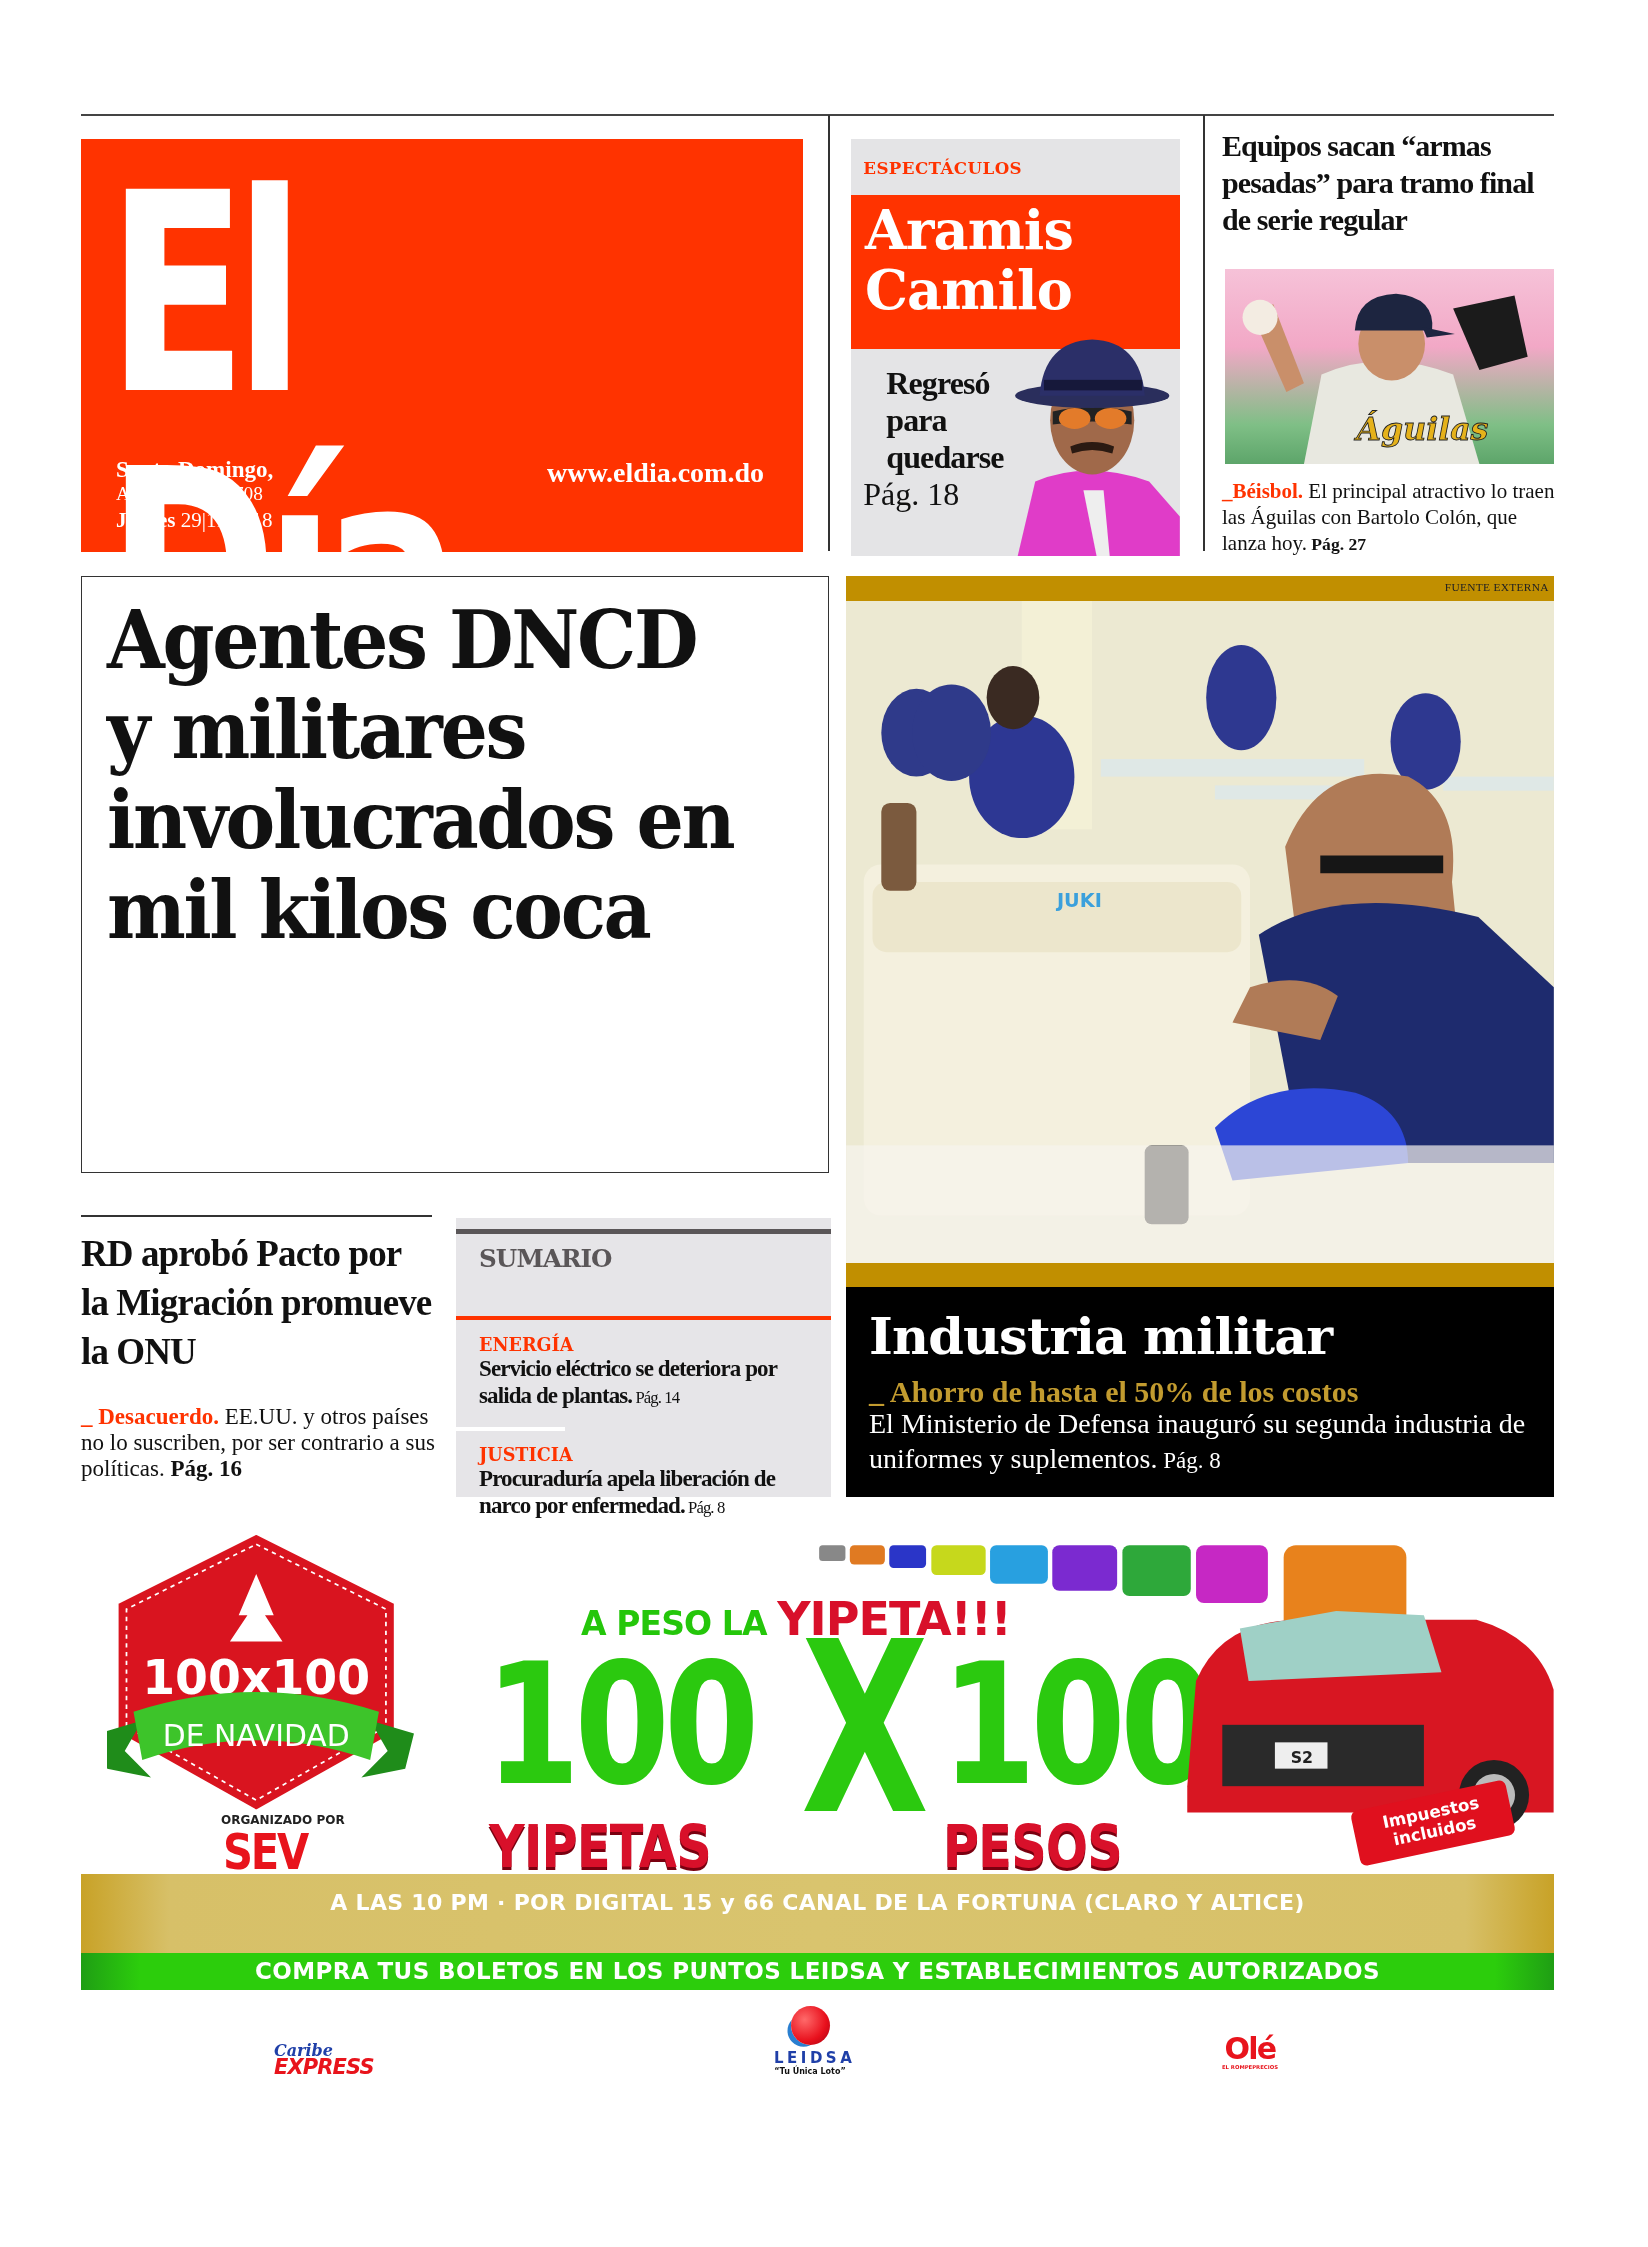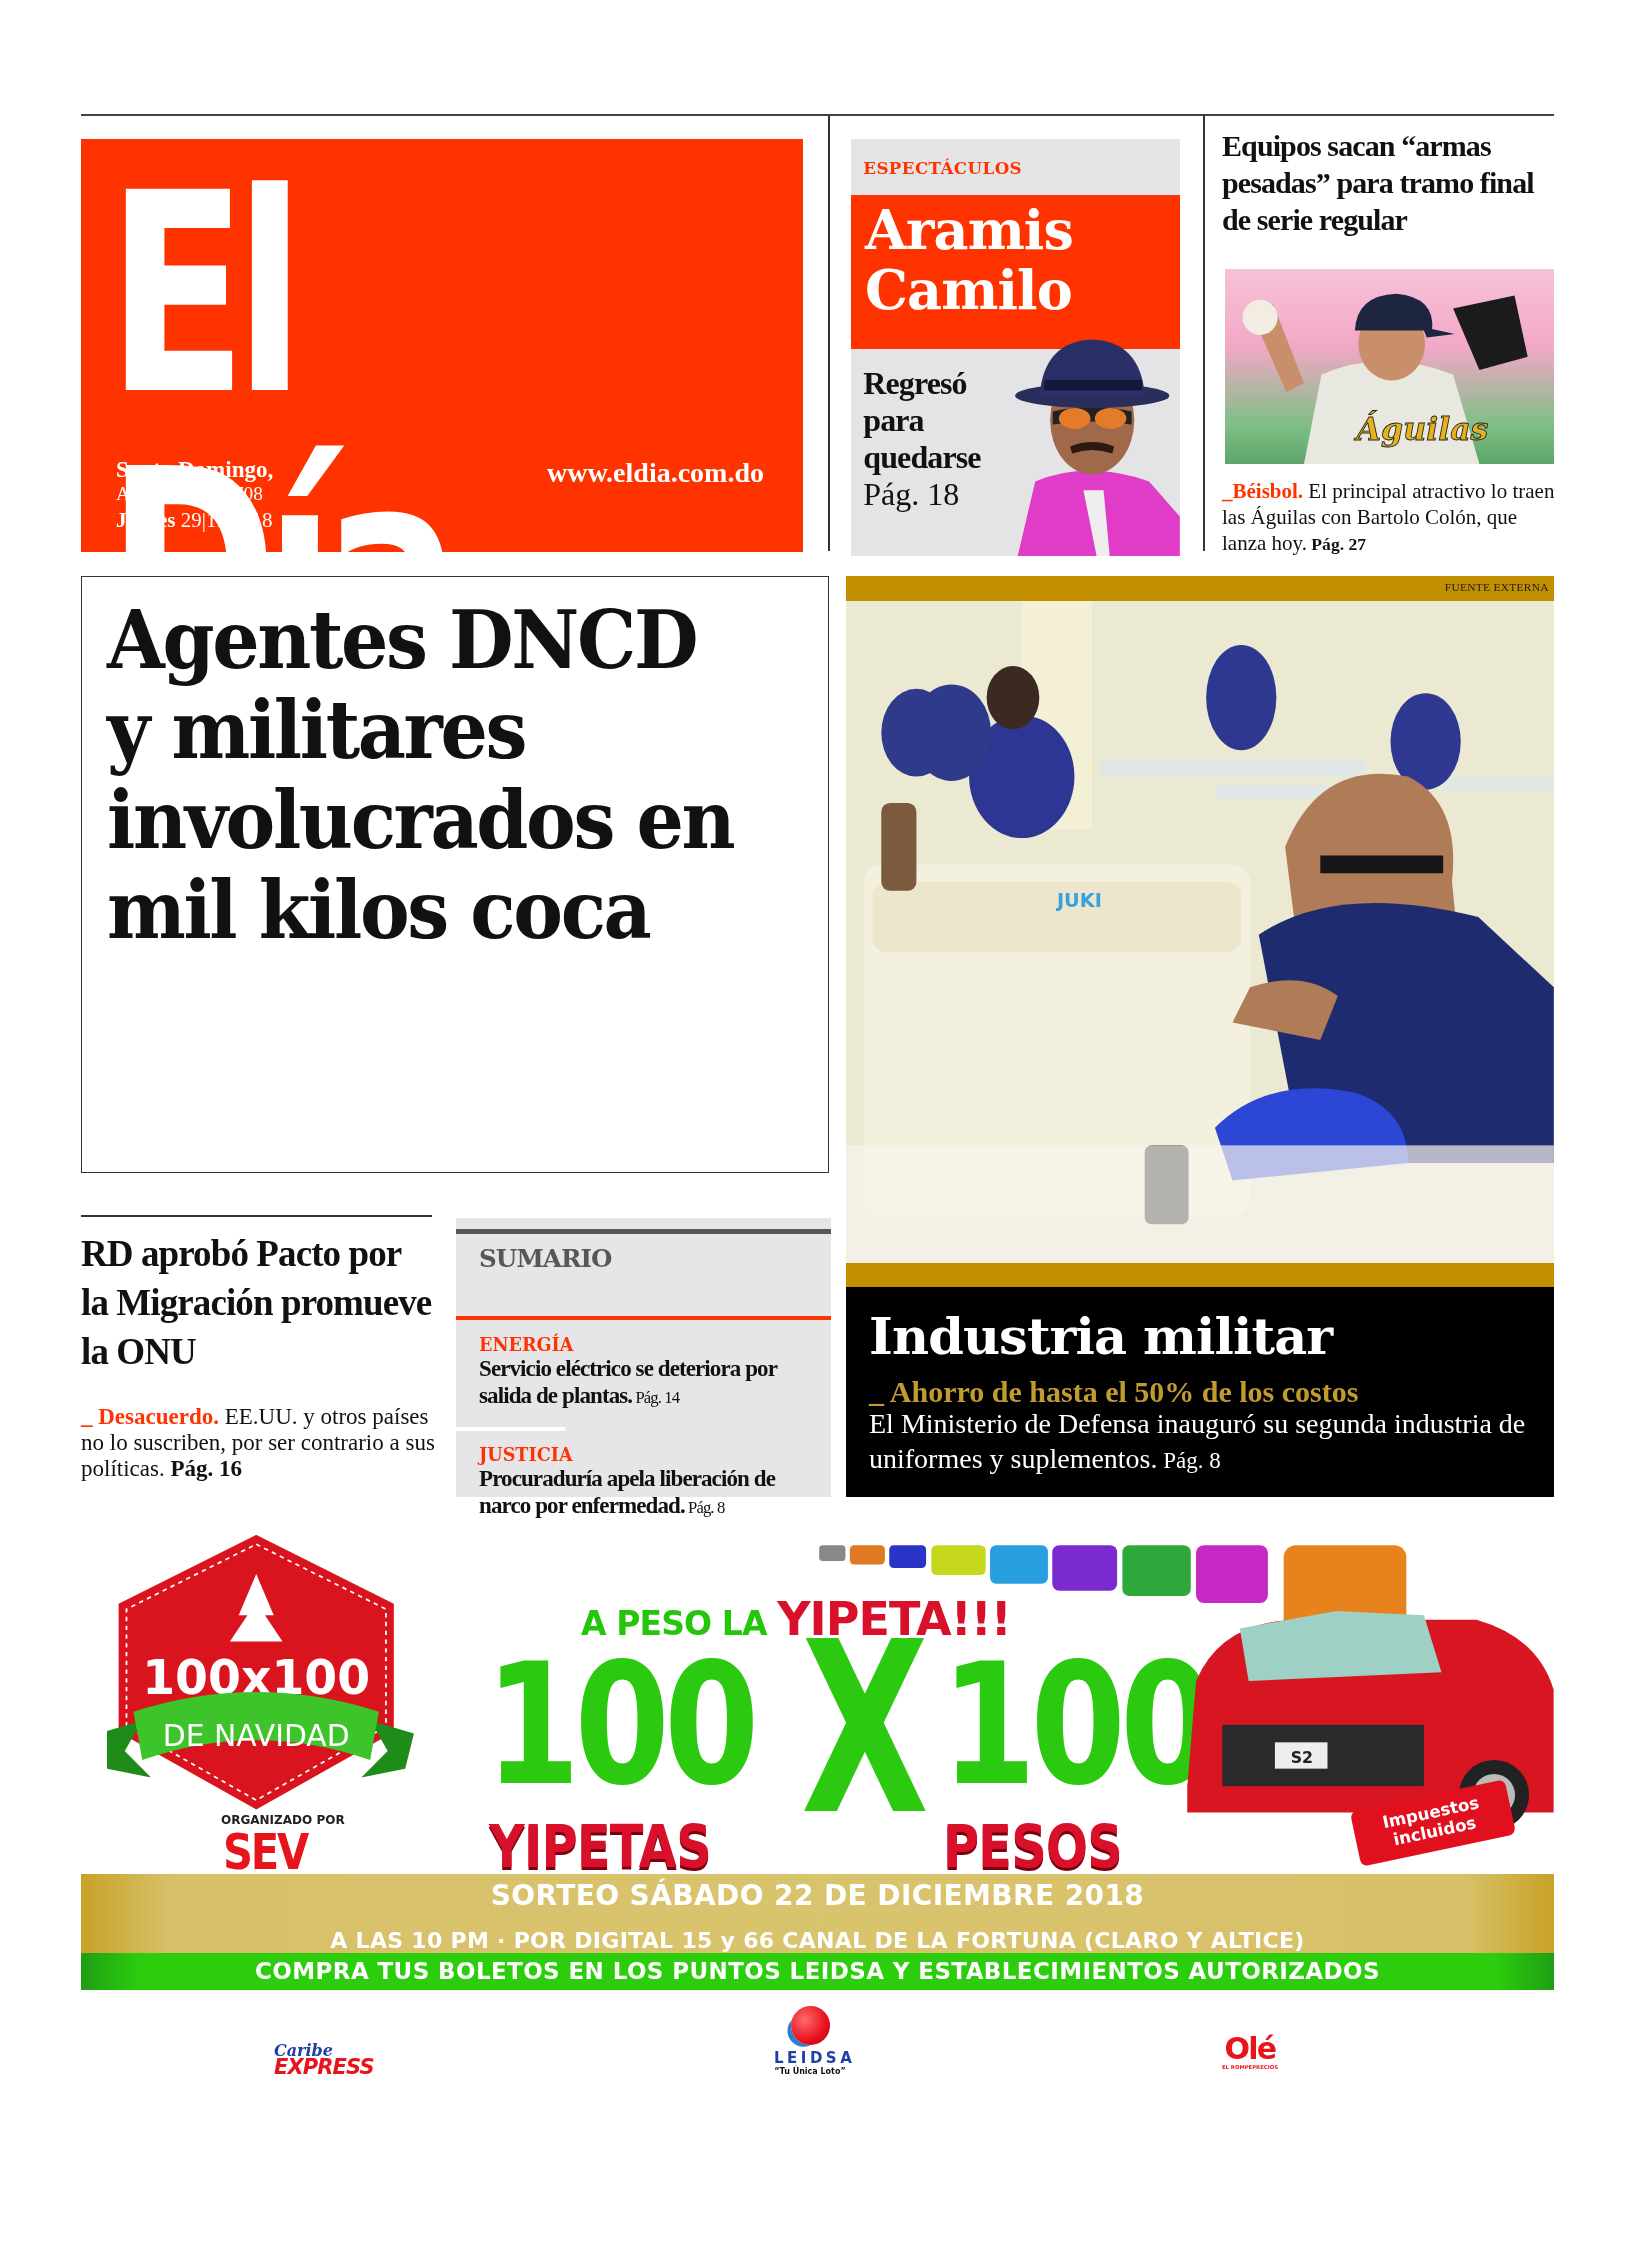--- a/index.html
+++ b/index.html
@@ -117,21 +117,21 @@
   <div class="logo-url">www.eldia.com.do</div>
 </div>
 
 <div class="abs espect">
   <div class="espect-kicker">ESPECTÁCULOS</div>
   <div class="espect-band"></div>
   <div class="espect-name">
     <div>Aramis</div>
     <div>Camilo</div>
   </div>
-  <div class="espect-deck" style="width:132px;">Regresó para quedarse</div>
+  <div class="espect-deck" style="width:132px;margin-left:23px;">Regresó para quedarse</div>
   <div class="espect-page">Pág. 18</div>
   <svg class="portrait" viewBox="0 0 205 275">
     <path d="M20 275 L40 190 Q100 165 170 190 L205 230 L205 275 Z" fill="#e03cc8"></path>
     <path d="M95 200 L110 275 L125 275 L118 200 Z" fill="#eeeeee"></path>
     <ellipse cx="105" cy="120" rx="48" ry="62" fill="#a0694a"></ellipse>
     <path d="M60 110 Q105 100 150 110 L150 125 Q105 118 60 125 Z" fill="#222"></path>
     <ellipse cx="85" cy="118" rx="18" ry="12" fill="#e37b2a"></ellipse>
     <ellipse cx="126" cy="118" rx="18" ry="12" fill="#e37b2a"></ellipse>
     <path d="M80 150 Q105 140 130 150 L128 158 Q105 150 82 158 Z" fill="#2b1a12"></path>
     <ellipse cx="105" cy="92" rx="88" ry="14" fill="#2a2e5c"></ellipse>
@@ -266,21 +266,20 @@
     <path d="M490 110 L600 90 L700 95 L720 160 L500 170 Z" fill="#9fd0c6"></path>
     <rect x="470" y="220" width="230" height="70" fill="#2a2a2a"></rect>
     <rect x="530" y="240" width="60" height="30" fill="#eee"></rect>
     <text x="548" y="263" font-family="DejaVu Sans, sans-serif" font-weight="700" font-size="18" fill="#222">S2</text>
     <circle cx="780" cy="300" r="40" fill="#222"></circle>
     <circle cx="780" cy="300" r="24" fill="#bbb"></circle>
   </svg>
   <div class="taxes">Impuestos incluidos</div>
 
   <div class="gold-band">
-    <div class="gold-l1">SORTEO SÁBADO 22 DE DICIEMBRE 2018</div>
     <div class="gold-l2">A LAS 10 PM · POR DIGITAL 15 y 66 CANAL DE LA FORTUNA (CLARO Y ALTICE)</div>
   </div>
   <div class="green-band">COMPRA TUS BOLETOS EN LOS PUNTOS LEIDSA Y ESTABLECIMIENTOS AUTORIZADOS</div>
 
   <div class="sponsors">
     <div class="sp sp-caribe">
       <span class="c1">Caribe</span>
       <span class="c2">EXPRESS</span>
     </div>
     <div class="sp sp-leidsa">

